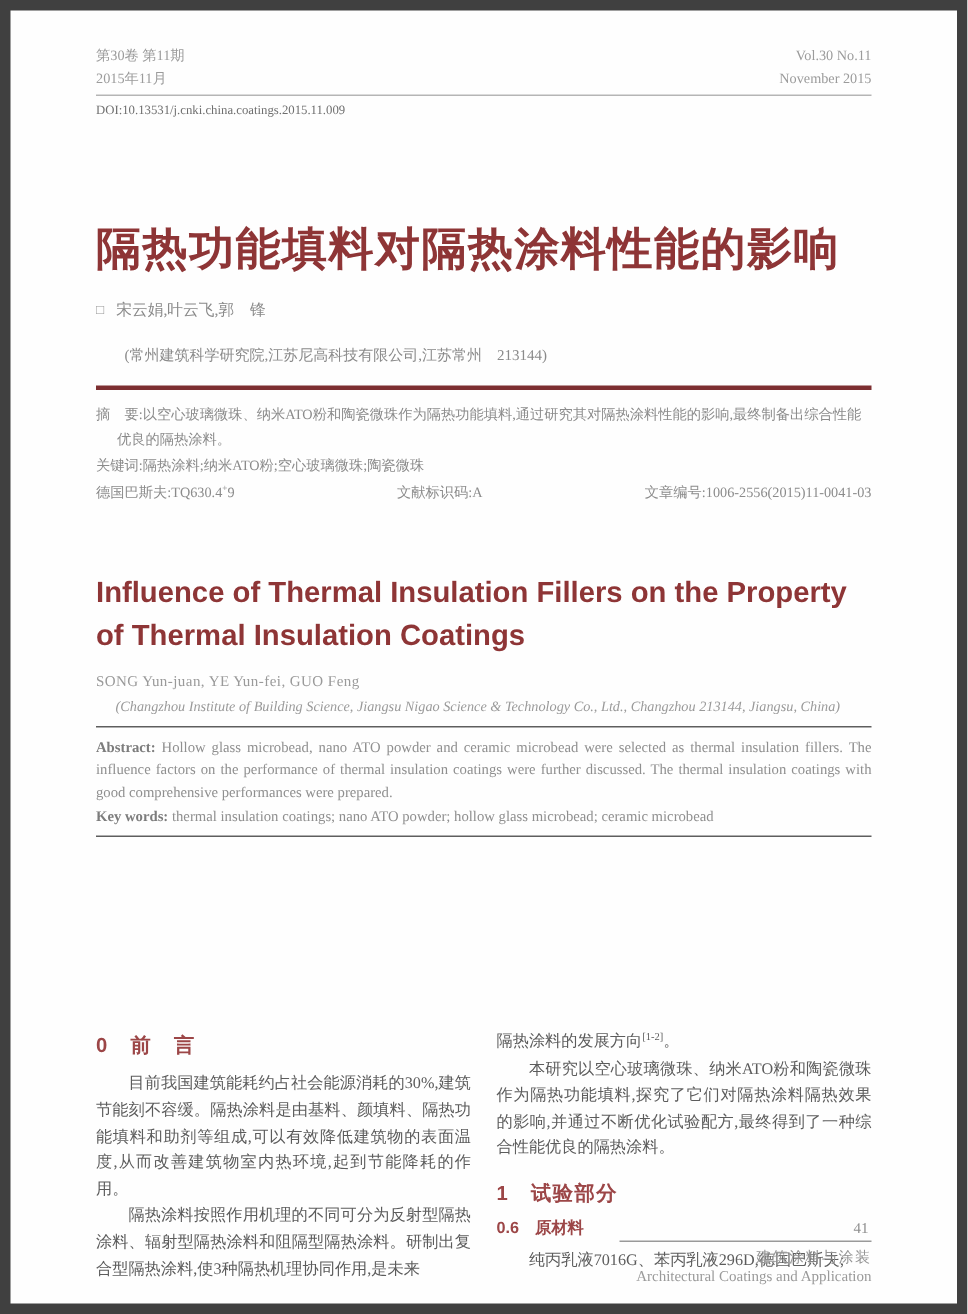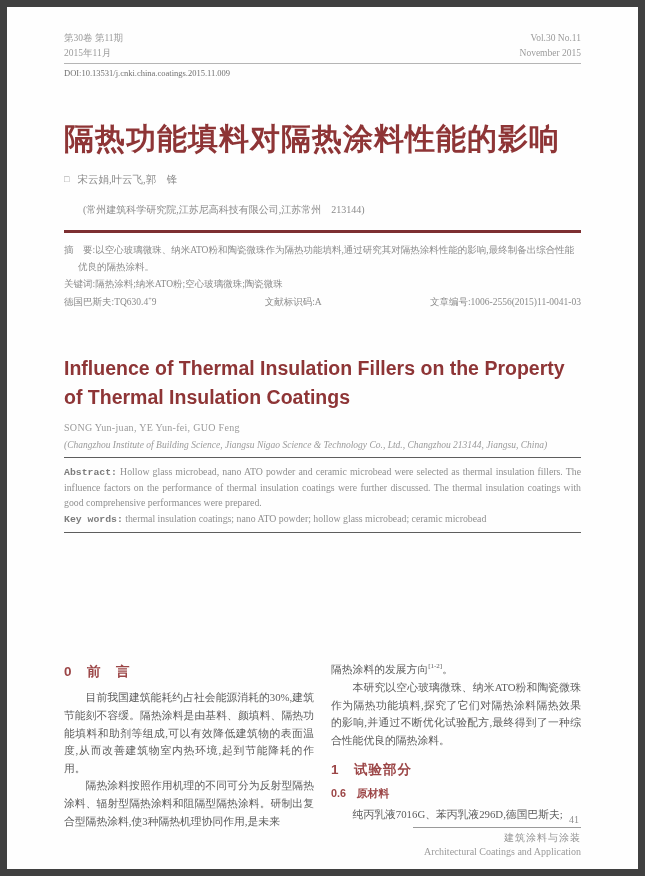--- a/index.html
+++ b/index.html
@@ -27,21 +27,21 @@
     border-bottom: 1px solid #b5b5b5;
     padding-bottom: 3px;
   }
   .journal-header .center { text-align: center; letter-spacing: 2px; }
   .journal-header .center .en { letter-spacing: 1px; }
   .journal-header .right { text-align: right; }
   .doi-line { color: #6f6f6f; font-size: 8.5px; margin-top: 4px; }
 
   
   .title-cn {
-    margin-top: 41px;
+    margin-top: 68px;
     font-family: "Liberation Sans", sans-serif;
     font-weight: bold;
     font-size: 30px;
     letter-spacing: 1px;
     color: #8e3536;
   }
   .authors-cn { margin-top: 13px; color: #8a8a8a; font-size: 10.5px; }
   .authors-cn .bullet { margin-right: 8px; color: #999; font-size: 9px; position: relative; top: -1px; }
   .affil-cn { margin-top: 16px; margin-left: 19px; color: #8a8a8a; font-size: 10px; }
 
@@ -57,25 +57,25 @@
   
   .title-en {
     margin-top: 44px;
     font-family: "Liberation Sans", sans-serif;
     font-weight: bold;
     font-size: 19.5px;
     line-height: 1.5;
     color: #8e3536;
   }
   .authors-en { margin-top: 9px; color: #9a9a9a; font-size: 10px; letter-spacing: .3px; }
-  .affil-en { margin-top: 7px; color: #9a9a9a; font-size: 9.5px; font-style: italic; }
+  .affil-en { margin-top: 7px; color: #9a9a9a; font-size: 9.5px; font-style: italic; margin-left: 13px; }
   .rule-thin { margin-top: 7px; border-top: 1px solid #5e5e5e; }
 
   .abstract-en { margin-top: 6px; color: #8f8f8f; font-size: 9.8px; line-height: 1.55; text-align: justify; }
-  .abstract-en b { color: #7c7c7c; font-family: Liberation Mono, monospace; }
+  .abstract-en b { color: #7c7c7c; }
   .abstract-en .kw-en { margin-top: 1px; }
   .rule-thin2 { margin-top: 5px; border-top: 1px solid #5e5e5e; }
 
   
   .body-cols { display: flex; gap: 17px; margin-top: 128px; }
   .col { flex: 1; min-width: 0; color: #5c5c5c; font-size: 10.8px; line-height: 1.63; text-align: justify; }
   .sec-heading {
     font-family: "Liberation Sans", sans-serif;
     font-weight: bold;
     font-size: 13.5px;

